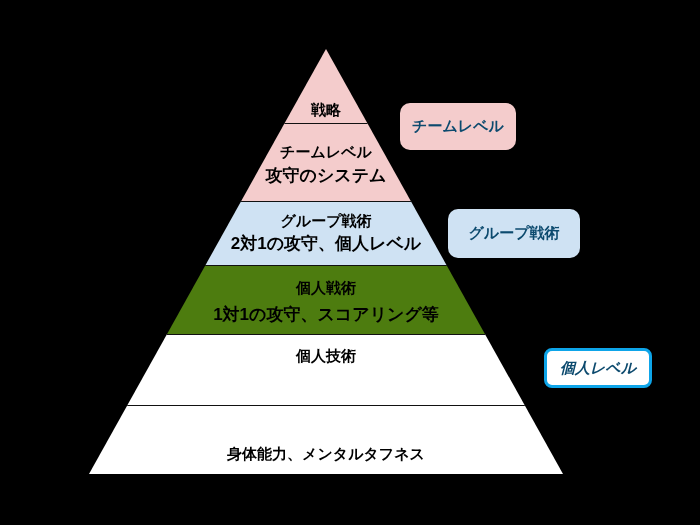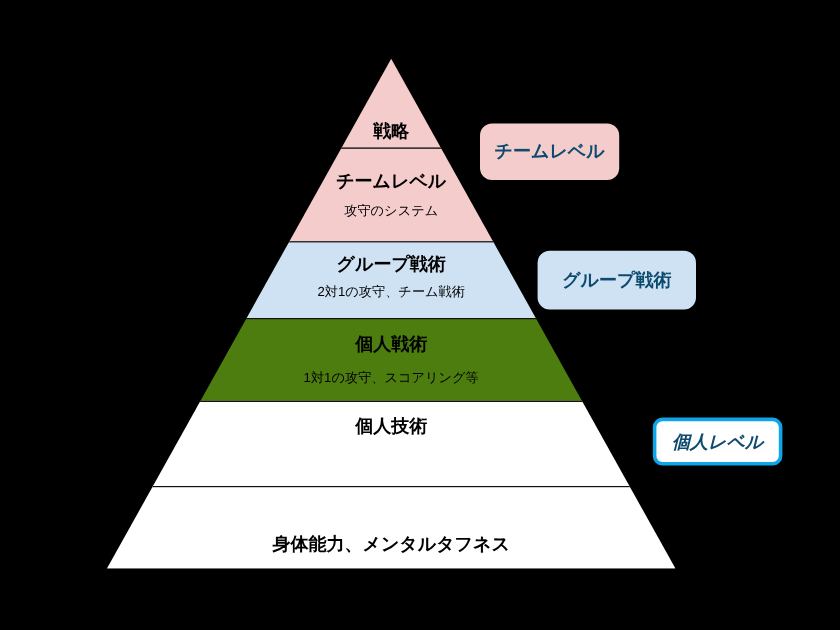--- a/index.html
+++ b/index.html
@@ -33,22 +33,22 @@
     color: #000;
   }
   .band + .band { border-top: 1px solid #111; }
   .band-title {
     font-weight: 700;
     font-size: 15px;
     line-height: 16px;
     white-space: nowrap;
   }
   .band-sub {
-    font-weight: 400;
-    font-size: 11px;
+    font-weight: 700;
+    font-size: 17px;
     line-height: 14px;
     white-space: nowrap;
   }
   .band1 { height: 74px; justify-content: flex-end; padding-bottom: 5px; }
   .band2 { height: 78px; padding-top: 20px; row-gap: 9px; }
   .band3 { height: 64px; padding-top: 11px; row-gap: 8px; }
   .band4 { height: 69px; padding-top: 14px; row-gap: 12px; }
   .band5 { height: 71px; padding-top: 13px; row-gap: 0; }
   .band6 { height: 69px; padding-top: 40px; }
   
@@ -79,21 +79,21 @@
       <div class="band-title">戦略</div>
     </div>
 
     <div class="band band2" style="background-color: rgb(244, 204, 204);">
       <div class="band-title">チームレベル</div>
       <div class="band-sub">攻守のシステム</div>
     </div>
 
     <div class="band band3" style="background-color: rgb(207, 226, 243);">
       <div class="band-title">グループ戦術</div>
-      <div class="band-sub">2対1の攻守、チーム戦術</div>
+      <div class="band-sub">2対1の攻守、個人レベル</div>
     </div>
 
     <div class="band band4" style="background-color: #4d7c0f;">
       <div class="band-title">個人戦術</div>
       <div class="band-sub">1対1の攻守、スコアリング等</div>
     </div>
 
     <div class="band band5" style="background-color: rgb(255, 255, 255);">
       <div class="band-title">個人技術</div>
     </div>

